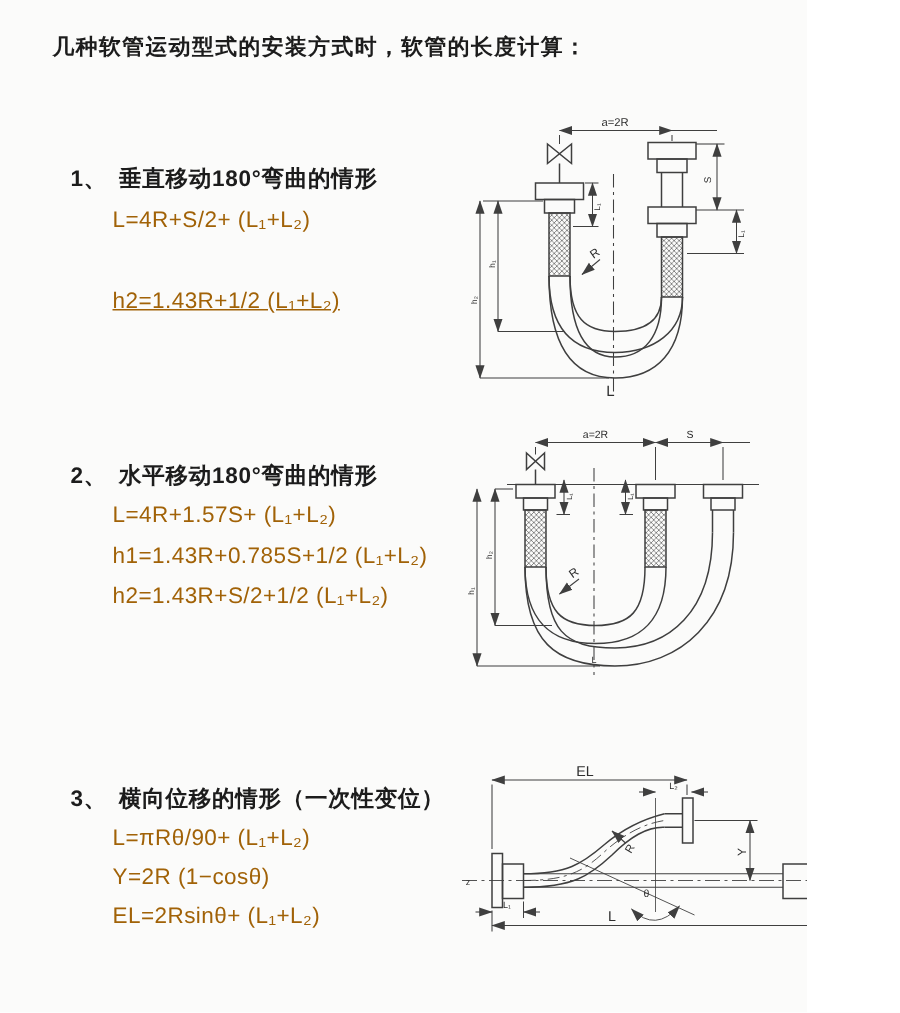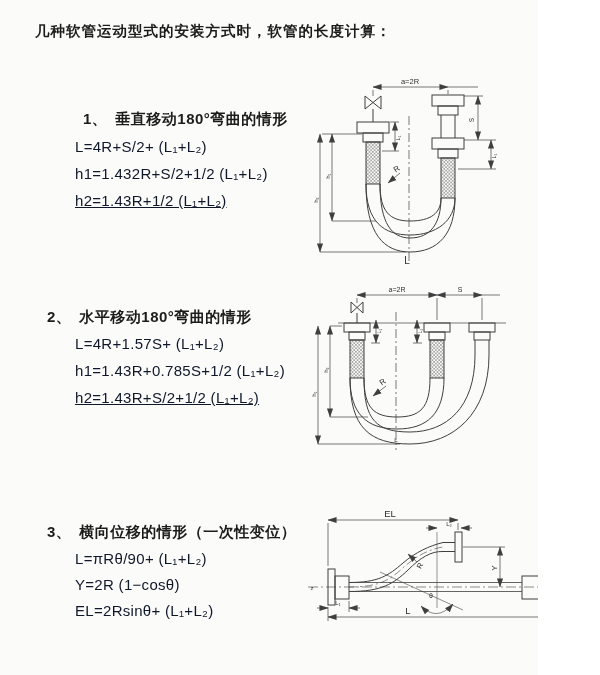--- a/index.html
+++ b/index.html
@@ -5,37 +5,36 @@
   html,body{margin:0;padding:0;background:#ffffff;}
   .page{
     position:relative;width:538px;height:675px;background:#fbfbfa;
     font-family:"Liberation Sans","DejaVu Sans",sans-serif;color:#1c1c1c;overflow:hidden;
   }
   .doc-title{
     position:absolute;left:35px;top:22px;font-size:14.5px;font-weight:700;letter-spacing:1px;
   }
   .sec-head{position:absolute;font-size:15px;font-weight:700;letter-spacing:0.5px;white-space:nowrap;}
   .sec-head .num{margin-right:8px;}
-  .formula{position:absolute;font-size:15px;font-weight:400;letter-spacing:0.3px;white-space:nowrap;color:#0f172a;}
+  .formula{position:absolute;font-size:15px;font-weight:400;letter-spacing:0.3px;white-space:nowrap;color:#a16207;}
   .diagram{position:absolute;}
   svg text{font-family:"Liberation Sans","DejaVu Sans",sans-serif;fill:#2e2e2e;}
   svg{shape-rendering:geometricPrecision;}
 </style>
 </head>
 <body>
 
 <div class="page">
 
   <div class="doc-title">几种软管运动型式的安装方式时，软管的长度计算：</div>
 
-  <div class="sec-head" style="left:47px;top:110px;margin-left:36px;">
+  <div class="sec-head" style="left:47px;top:110px;">
     <span class="num">1、</span><span>垂直移动180°弯曲的情形</span>
   </div>
   <div class="formula" style="left:75px;top:138px;">L=4R+S/2+ (L₁+L₂)</div>
-  <div class="formula" style="left:75px;top:165px;">h1=1.432R+S/2+1/2 (L₁+L₂)</div>
   <div class="formula" style="left:75px;top:192px;text-decoration:underline;">h2=1.43R+1/2 (L₁+L₂)</div>
 
   <svg class="diagram" style="left:310px;top:72px;" width="290" height="196" viewBox="0 0 290 196">
     <defs>
       <marker id="m1" viewBox="0 0 10 10" refX="9.5" refY="5" markerWidth="9" markerHeight="9" markerUnits="userSpaceOnUse" orient="auto-start-reverse">
         <path d="M0,1.6 L10,5 L0,8.4 Z" fill="#3f3f3f"></path>
       </marker>
       <pattern id="hatch1" width="3.4" height="3.4" patternUnits="userSpaceOnUse">
         <path d="M0,0 L3.4,3.4 M3.4,0 L0,3.4" stroke="#6b6b6b" stroke-width="0.5"></path>
       </pattern>
@@ -122,21 +121,21 @@
     <text x="8" y="128" font-size="5.5" text-anchor="middle" transform="rotate(-90 8 128)">h₂</text>
     <text x="88" y="99" font-size="8" text-anchor="middle" transform="rotate(-35 88 99)">R</text>
     <text x="97" y="192" font-size="10" text-anchor="middle">L</text>
   </svg>
 
   <div class="sec-head" style="left:47px;top:308px;">
     <span class="num">2、</span><span>水平移动180°弯曲的情形</span>
   </div>
   <div class="formula" style="left:75px;top:335px;text-align:right;">L=4R+1.57S+ (L₁+L₂)</div>
   <div class="formula" style="left:75px;top:362px;">h1=1.43R+0.785S+1/2 (L₁+L₂)</div>
-  <div class="formula" style="left:75px;top:389px;text-decoration:underline;">h2=1.43R+S/2+1/2 (L₁+L₂)</div>
+  <div class="formula" style="left:75px;top:389px;">h2=1.43R+S/2+1/2 (L₁+L₂)</div>
 
   <svg class="diagram" style="left:310px;top:282px;" width="290" height="178" viewBox="0 0 290 178">
     <defs>
       <marker id="m2" viewBox="0 0 10 10" refX="9.5" refY="5" markerWidth="9" markerHeight="9" markerUnits="userSpaceOnUse" orient="auto-start-reverse">
         <path d="M0,1.6 L10,5 L0,8.4 Z" fill="#3f3f3f"></path>
       </marker>
       <pattern id="hatch2" width="3.4" height="3.4" patternUnits="userSpaceOnUse">
         <path d="M0,0 L3.4,3.4 M3.4,0 L0,3.4" stroke="#6b6b6b" stroke-width="0.5"></path>
       </pattern>
     </defs>

